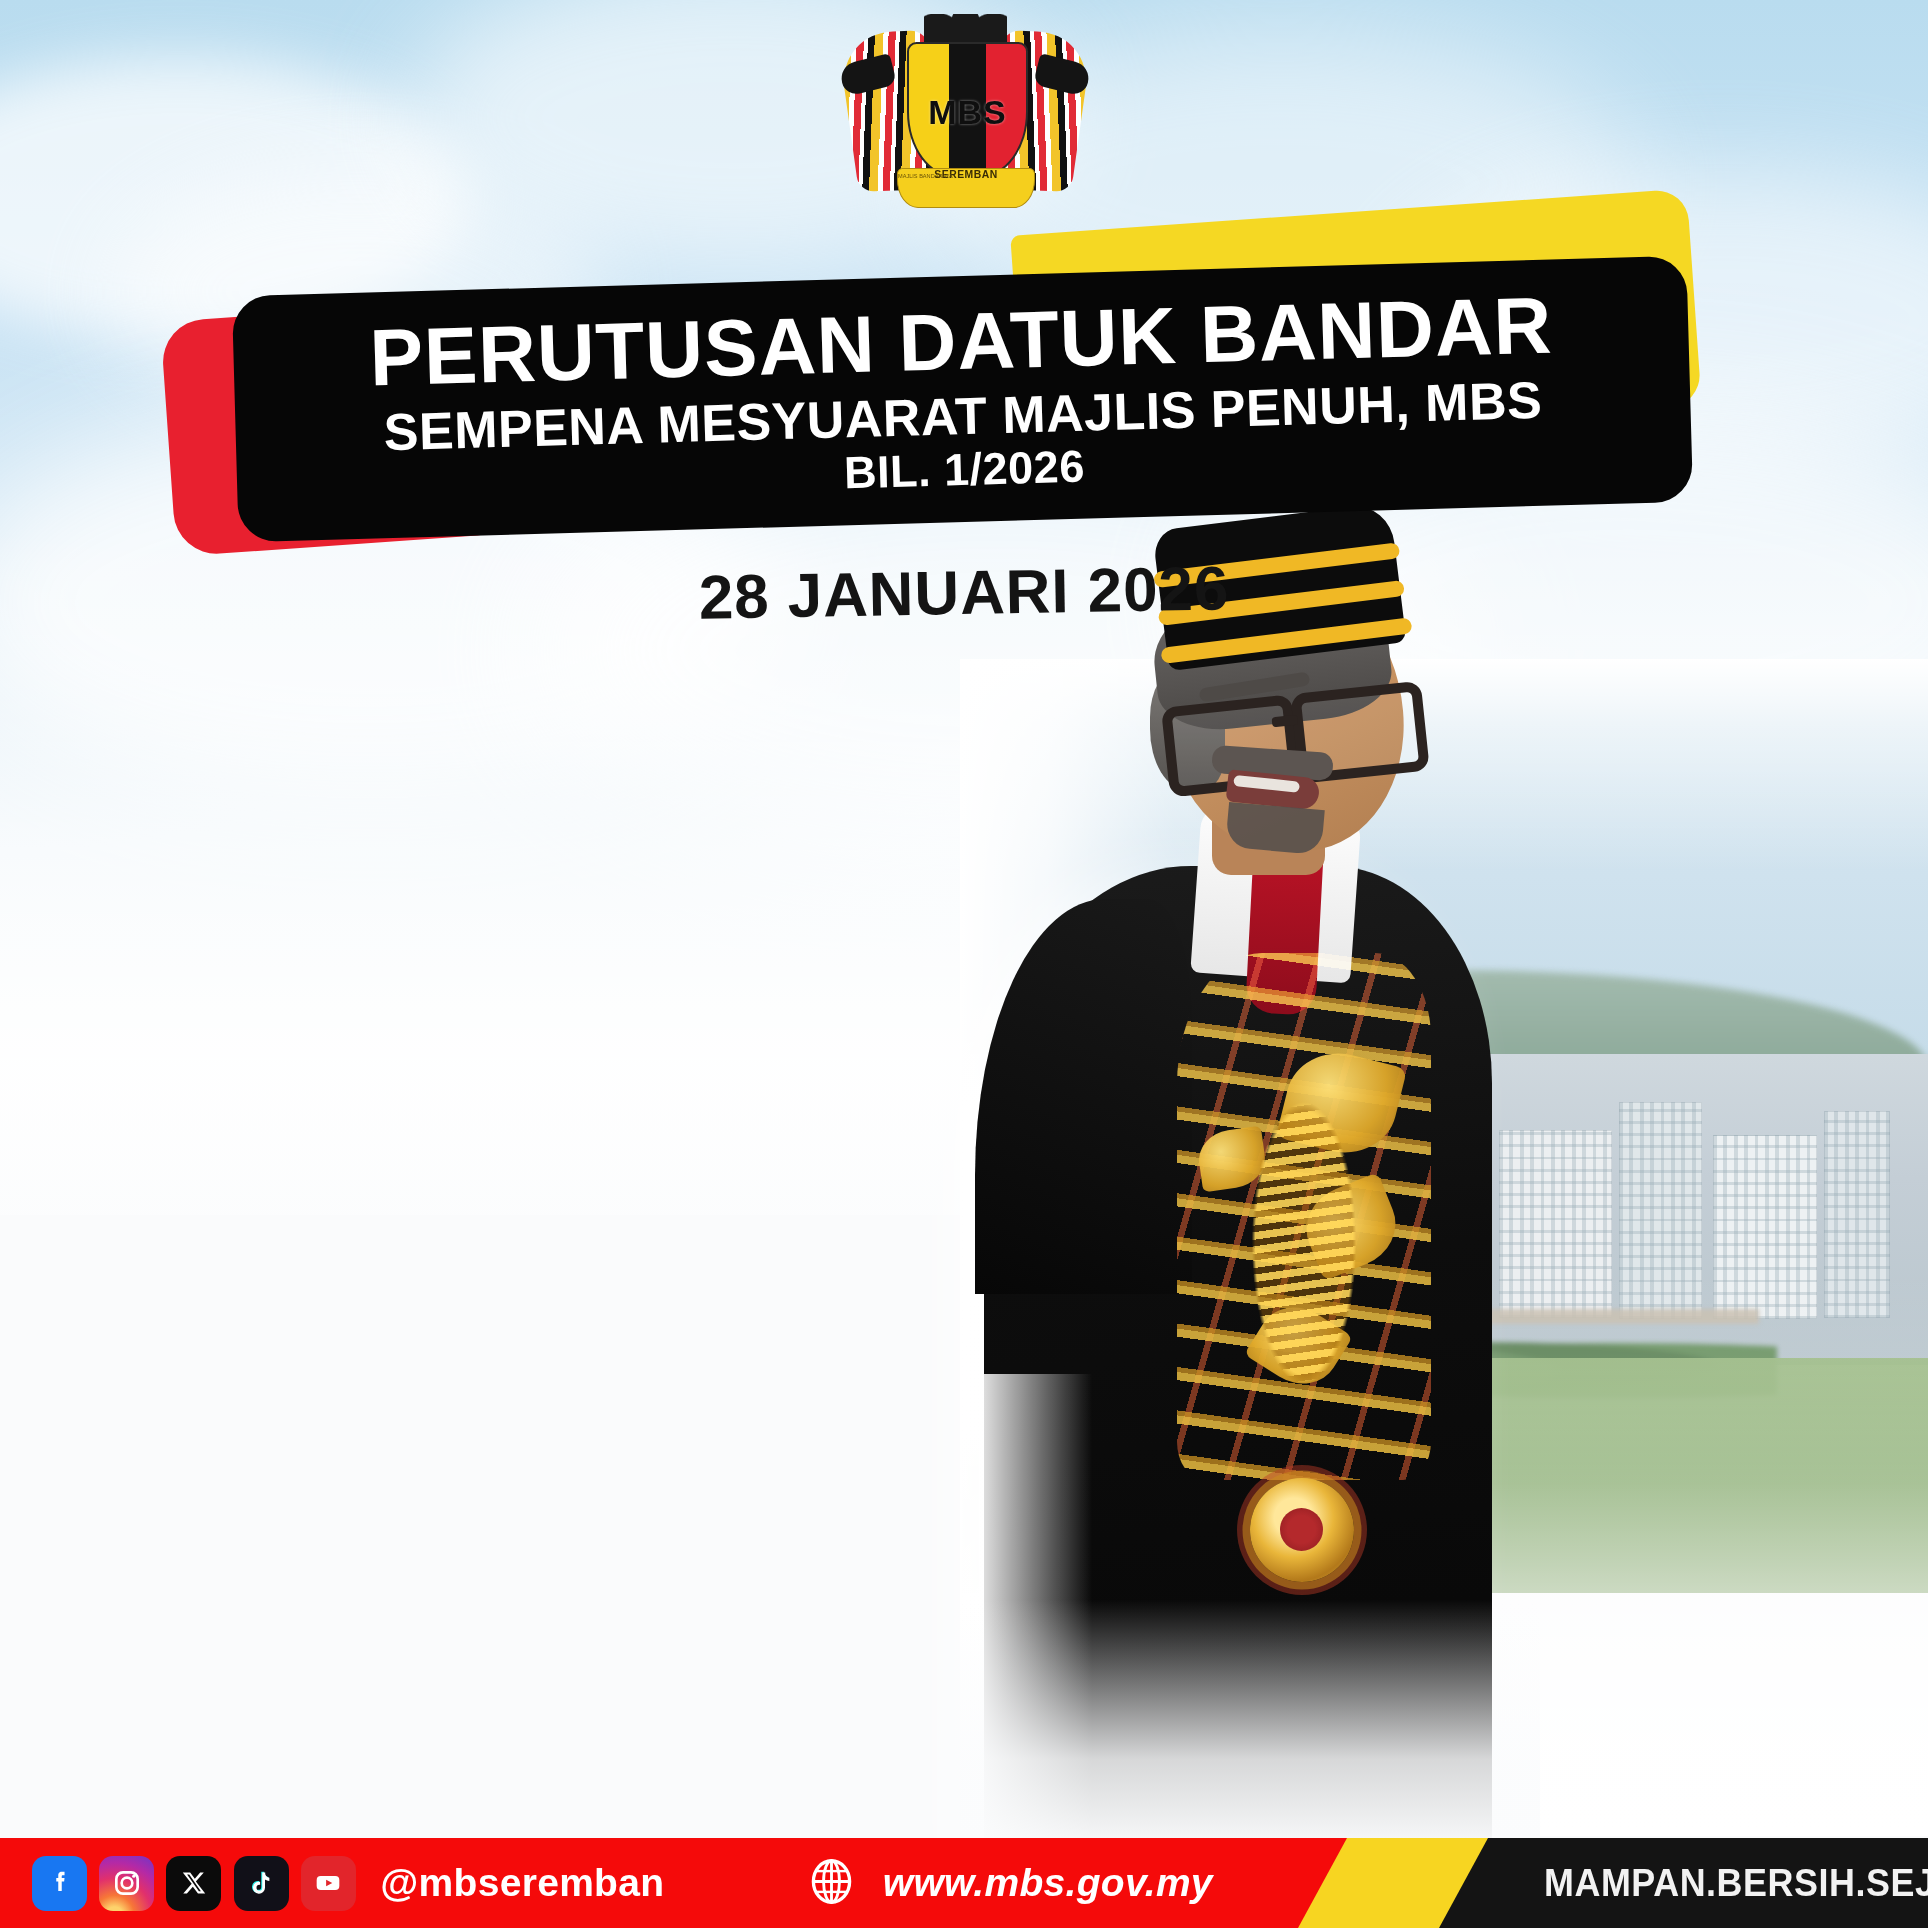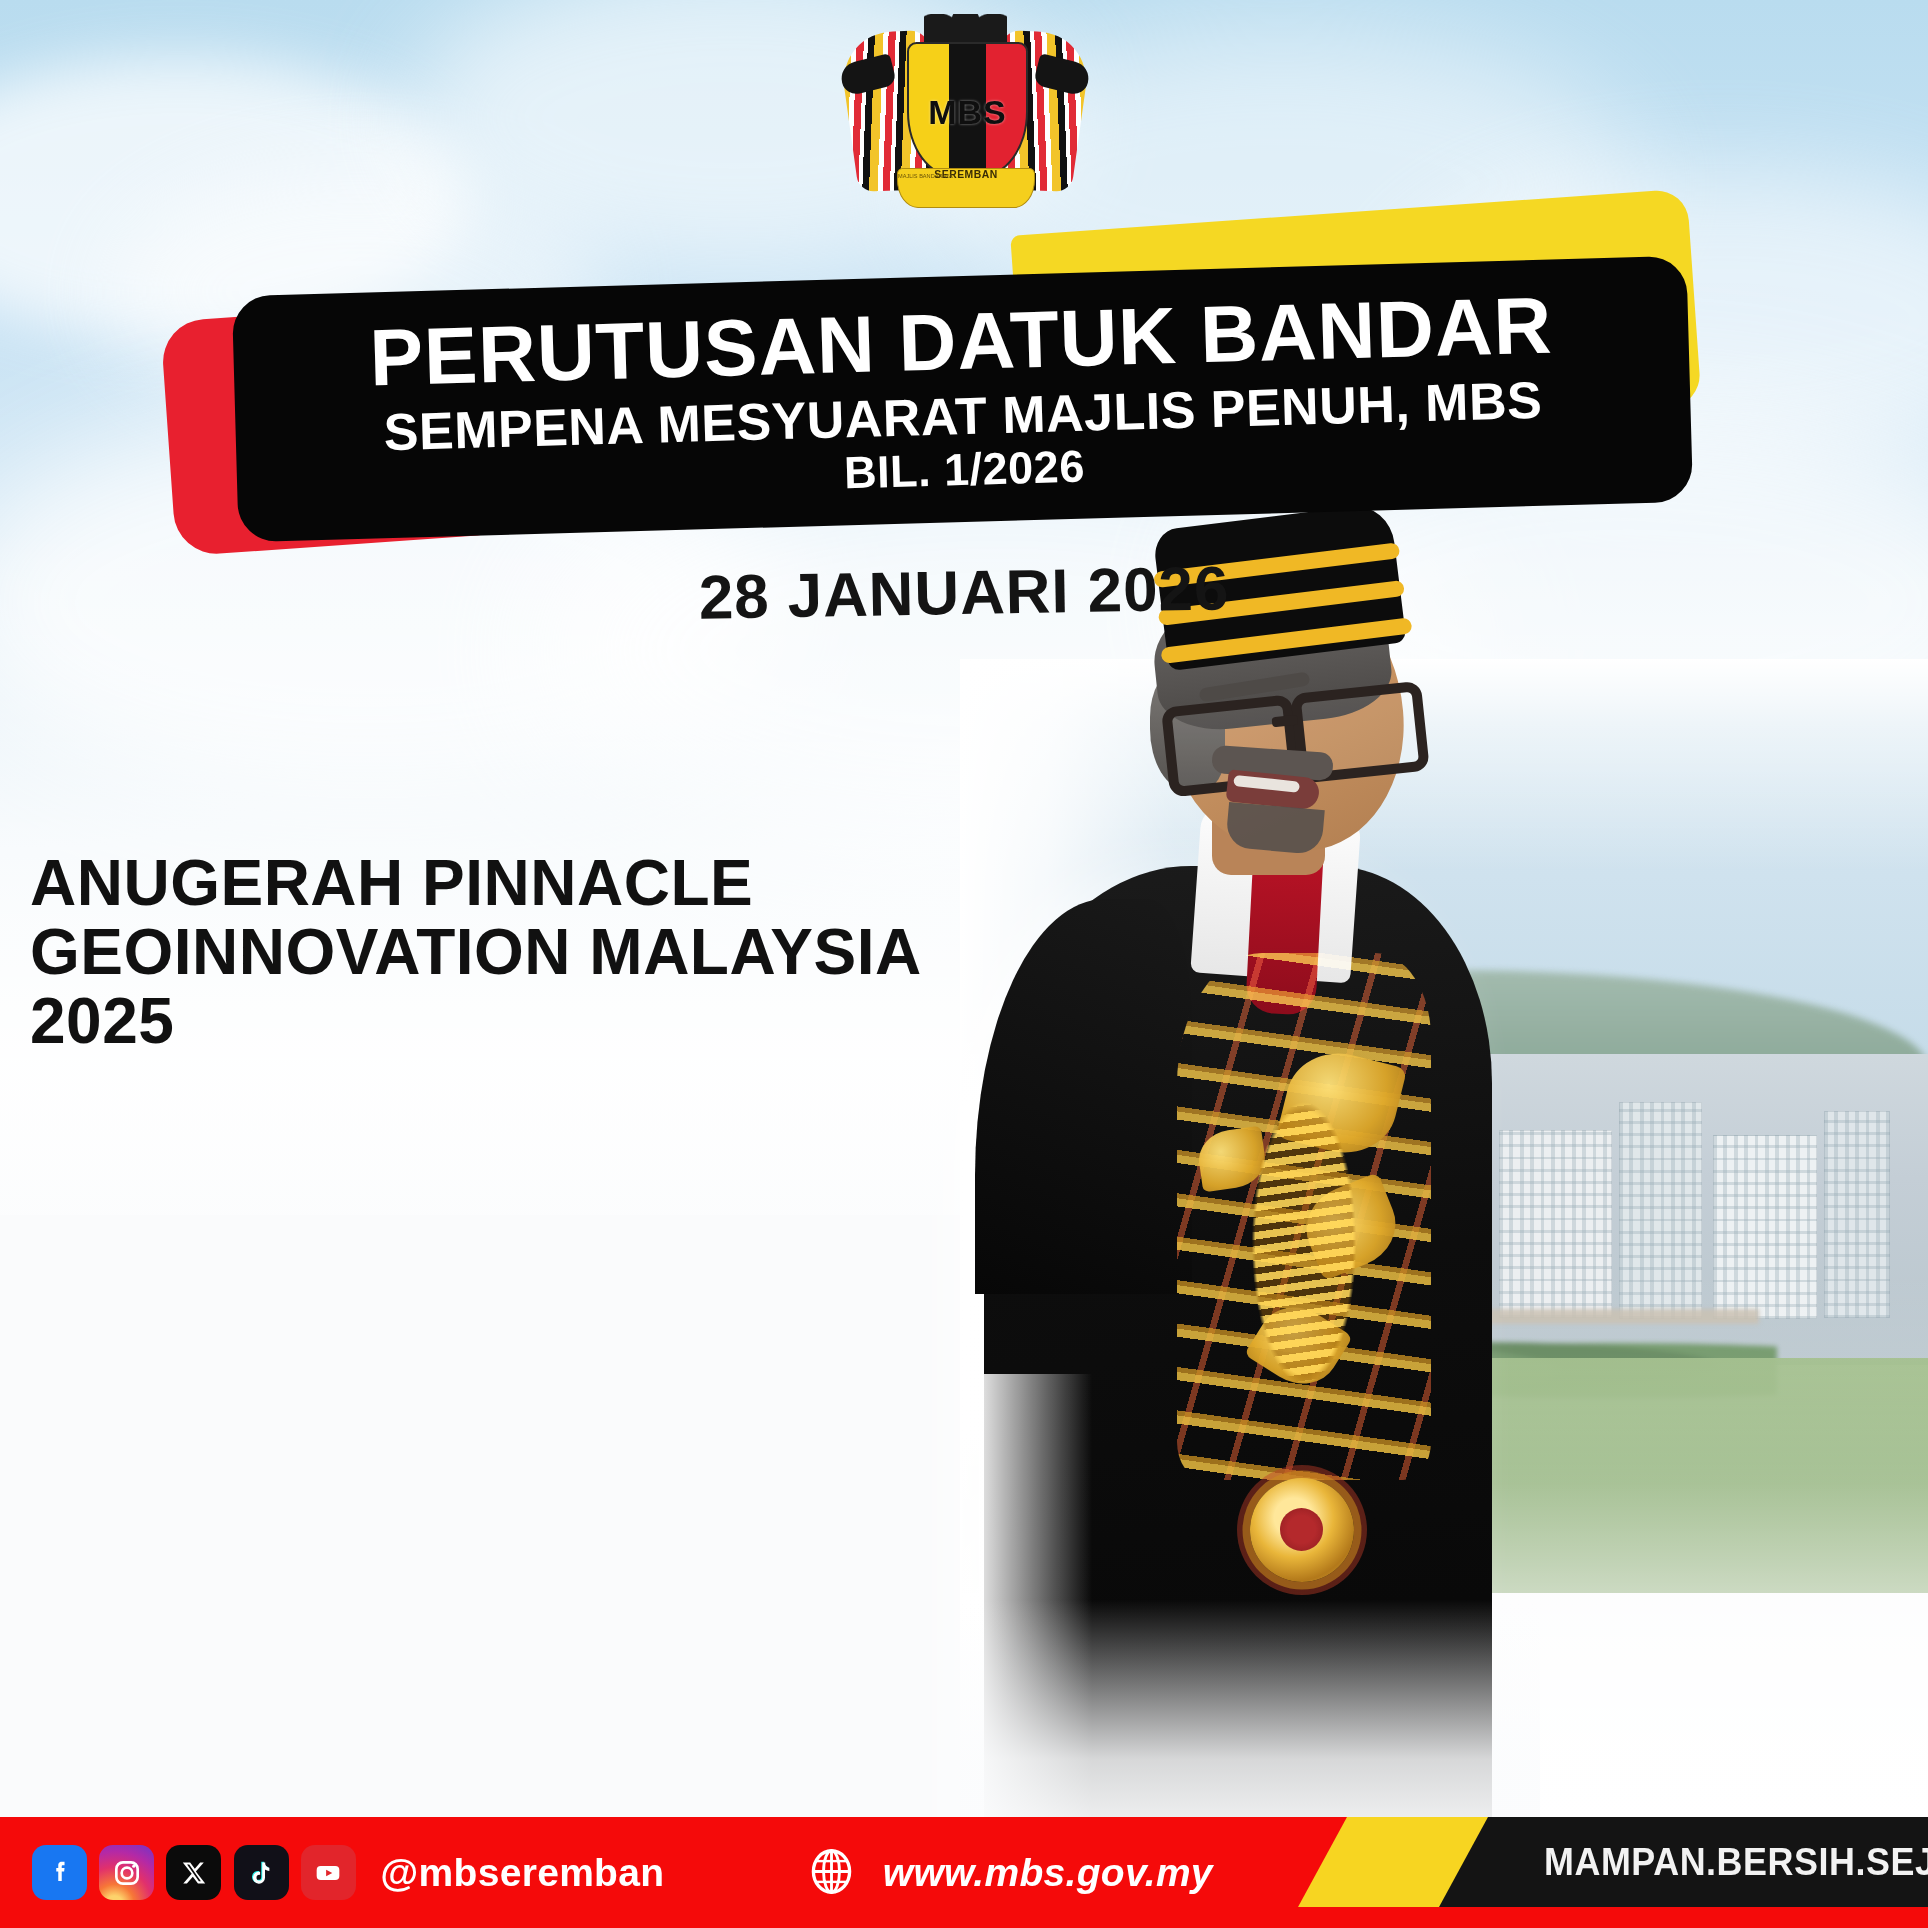--- a/index.html
+++ b/index.html
@@ -172,21 +172,21 @@
   .date{position:absolute;left:0;right:0;top:557px;text-align:center;
      font-size:62px;font-weight:bold;color:#141414;letter-spacing:0.9px;transform:rotate(-1deg);}
 
   
   .head-award{position:absolute;left:30px;top:849px;width:904px;color:#111;
      font-size:64px;font-weight:bold;line-height:1.08;letter-spacing:0.5px;}
   .quote{position:absolute;left:26px;top:1160px;width:979px;color:#111;
      font-size:51px;font-weight:bold;line-height:1.18;letter-spacing:0.1px;}
 
   
-  .footer{position:absolute;left:0;bottom:0;width:1928px;height:111px;background:#f50a0a;display:flex;align-items:center;}
+  .footer{position:absolute;left:0;bottom:0;width:1928px;height:90px;background:#f50a0a;display:flex;align-items:center;}
   .footer .yellow-wedge{position:absolute;left:1298px;top:0;width:217px;height:90px;background:#f7d521;
      clip-path:polygon(49px 0,217px 0,168px 90px,0 90px);}
   .footer .black-block{position:absolute;left:1439px;top:0;width:490px;height:90px;background:#141414;
      clip-path:polygon(49px 0,490px 0,490px 90px,0 90px);}
   .socials{display:flex;align-items:center;gap:12.2px;margin-left:32px;}
   .sicon{width:55px;height:55px;border-radius:14px;display:flex;align-items:center;justify-content:center;}
   .sicon.fb{background:#1877f2;}
   .sicon.ig{background:radial-gradient(circle at 28% 108%,#fdd26b 0 12%,#f77737 28%,#e1306c 52%,#b429a6 74%,#6f35c9 100%);}
   .sicon.x{background:#0b0b0b;}
   .sicon.tt{background:#111018;}
@@ -293,21 +293,20 @@
   <div class="accent-red"></div>
   <div class="title-card">
     <div class="title-inner">
       <div class="t1">PERUTUSAN DATUK BANDAR</div>
       <div class="t2">SEMPENA MESYUARAT MAJLIS PENUH, MBS</div>
       <div class="t3">BIL. 1/2026</div>
     </div>
   </div>
   <div class="date">28 JANUARI 2026</div>
 
-  <div class="head-award">ANUGERAH PINNACLE GEOINNOVATION MALAYSIA 2025</div>
 
   <div class="footer">
     <div class="socials">
       <span class="sicon fb">
         <svg width="32" height="32" viewBox="0 0 24 24">
             <path fill="#fff" d="M15.4 8.2h-2.1V6.9c0-.6.4-.8.7-.8h1.4V3.6h-2c-2.2 0-2.7 1.6-2.7 2.7v1.9H9.2v2.7h1.5V18h2.6v-7.1h1.8l.3-2.7z"></path>
           </svg>
       </span>
       <span class="sicon ig">
         <svg width="32" height="32" viewBox="0 0 24 24">

